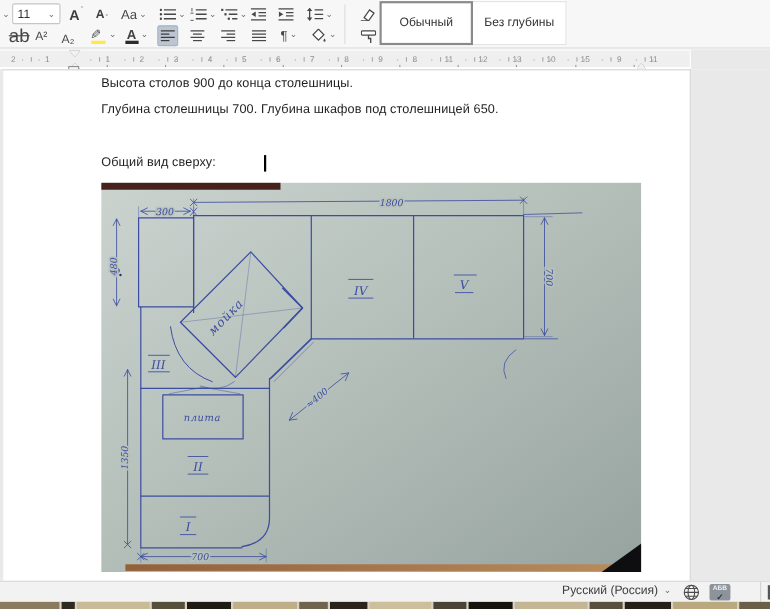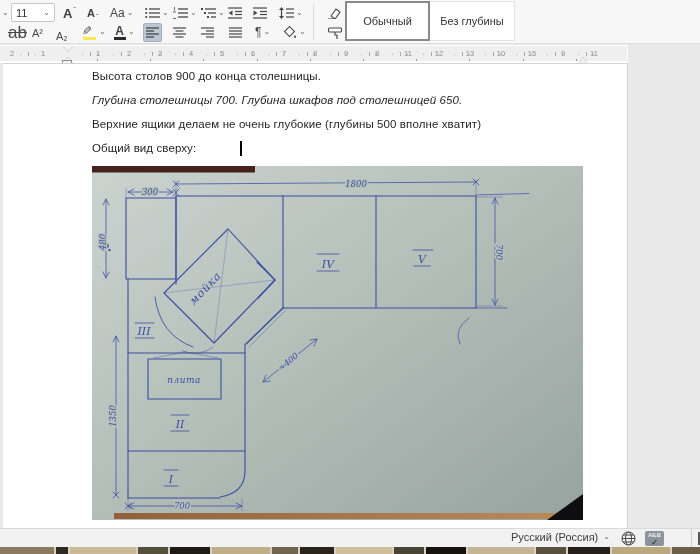--- a/index.html
+++ b/index.html
@@ -360,22 +360,21 @@
   <div class="outside"></div>
 </div>
 <div class="ind-first"></div>
 <div class="ind-hang"></div>
 <div class="ind-box"></div>
 <div class="ind-right"></div>
 
 <div class="canvas">
   <div class="page">
     <div class="doc-par" style="top:6px;">Высота столов 900 до конца столешницы.</div>
-    <div class="doc-par" style="top:30px;font-style:italic;">Глубина столешницы 700. Глубина шкафов под столешницей 650.</div>
-    <div class="doc-par" style="top:54px;">Верхние ящики делаем не очень глубокие (глубины 500 вполне хватит)</div>
+    <div class="doc-par" style="top:30px;">Глубина столешницы 700. Глубина шкафов под столешницей 650.</div>
     <div class="doc-par" style="top:78px;">Общий вид сверху:</div>
     <div class="caret"></div>
 
     <svg class="photo" viewBox="0 0 491 354">
       <defs>
         <linearGradient id="paper" x1="0" y1="0" x2="1" y2="1">
           <stop offset="0" stop-color="#cbd3cf"></stop>
           <stop offset="0.45" stop-color="#b5c0bb"></stop>
           <stop offset="1" stop-color="#97a39f"></stop>
         </linearGradient>

